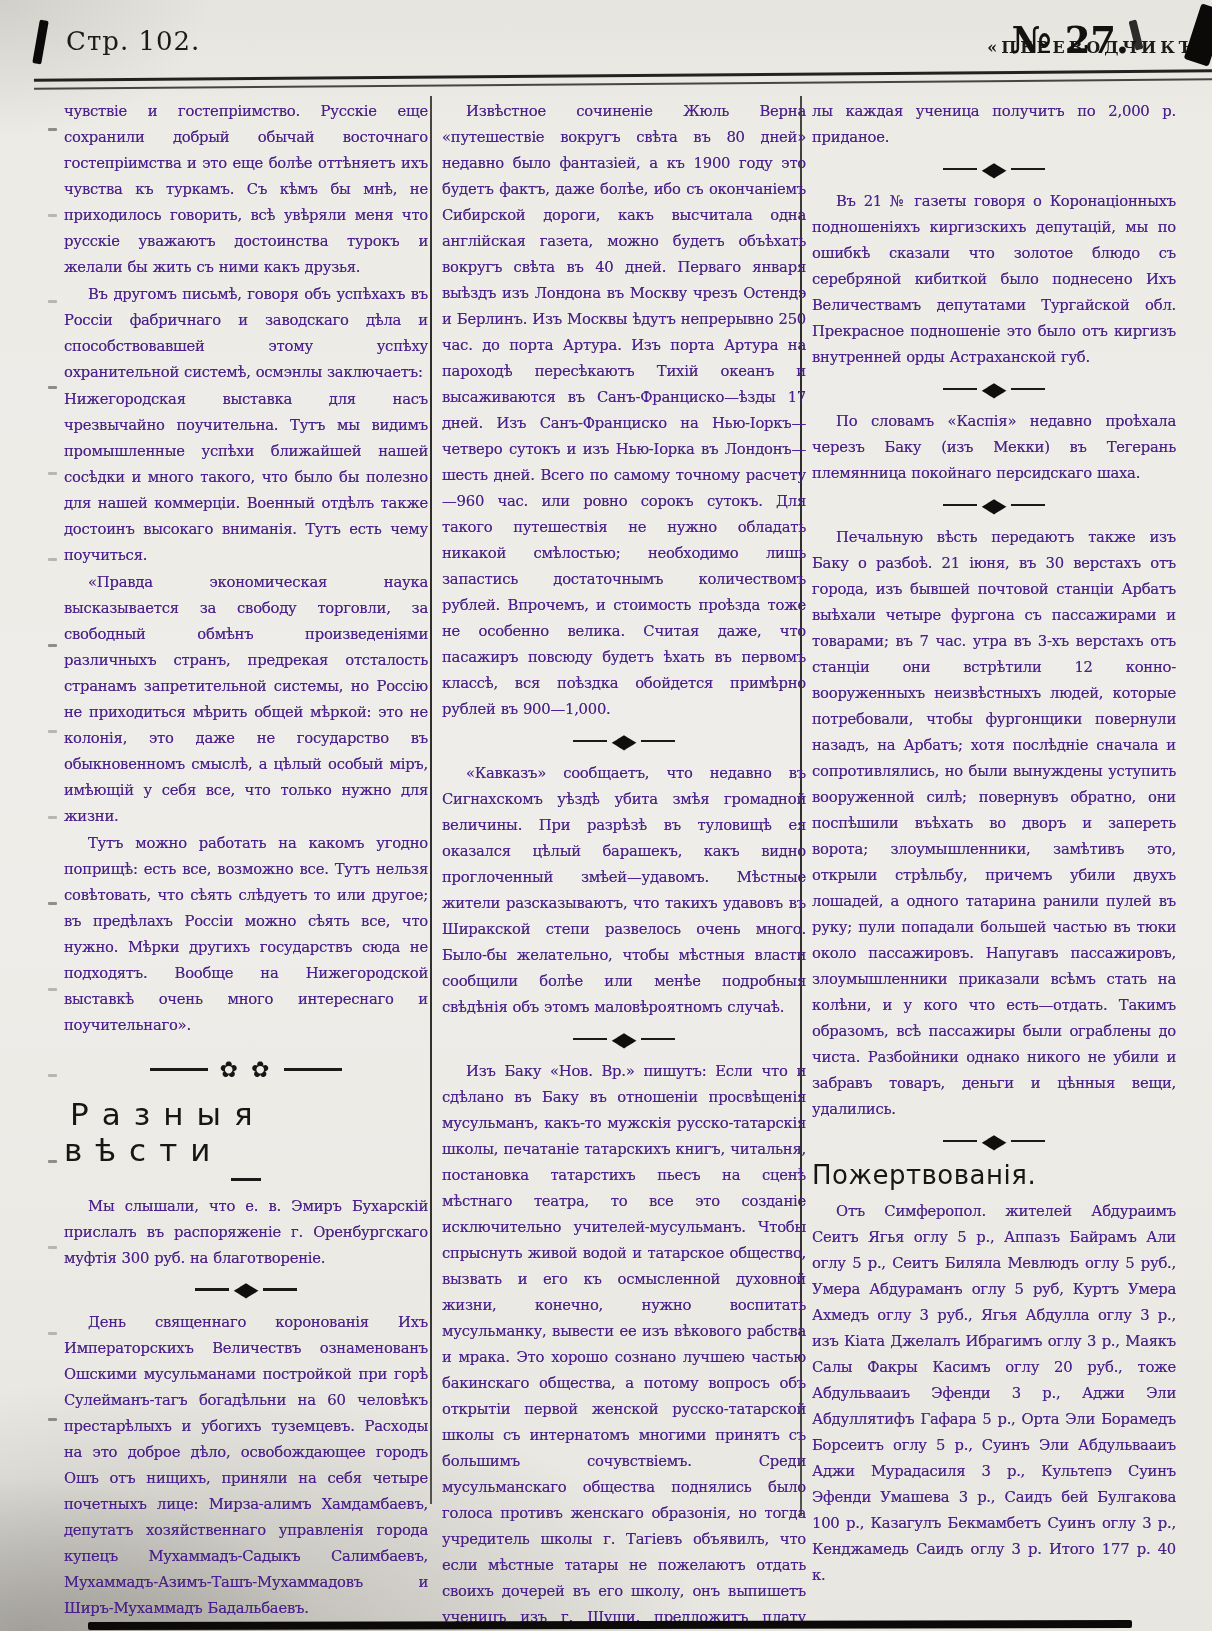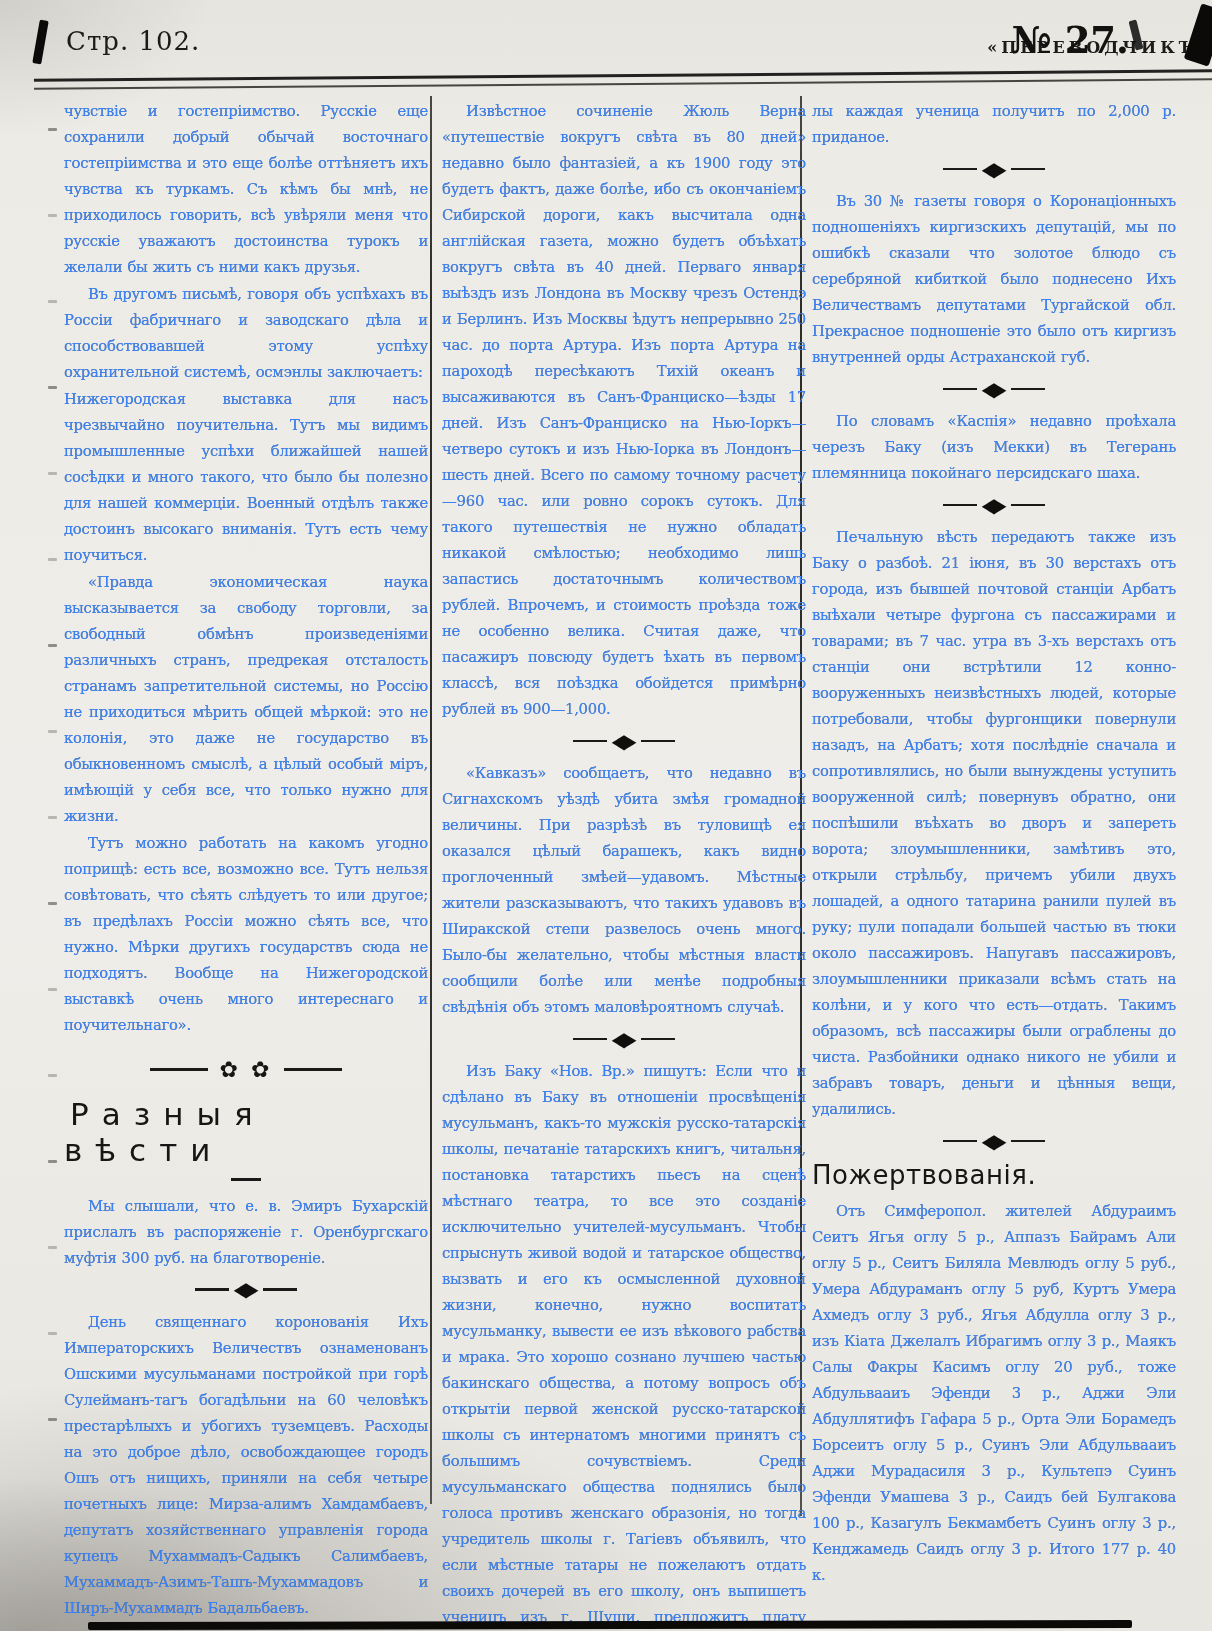--- a/index.html
+++ b/index.html
@@ -24,21 +24,21 @@
   .col-rule{position:absolute;top:96px;width:2px;background:linear-gradient(180deg,#4a4843,#2e2c29 15%,#343230 85%,#55534d);}
   #col-rule-left{left:430px;height:1408px;}
   #col-rule-right{left:800px;height:1420px;}
   
   .column{position:absolute;top:98px;width:364px;}
   #column-1{left:64px;}
   #column-2{left:442px;}
   #column-3{left:812px;}
   .para{
     margin:0 0 1px 0;font-size:14.8px;line-height:26px;text-align:justify;
-    letter-spacing:-0.25px;word-spacing:0.6px;color:#3b82f6;
+    letter-spacing:-0.25px;word-spacing:0.6px;color:#4c1d95;
     text-shadow:0 0 0.5px rgba(35,32,28,0.55);
   }
   .para.indent{text-indent:24px;}
   .para.noindent{text-indent:0;}
   
   .divider{display:flex;align-items:center;justify-content:center;gap:9px;margin:7px 0;height:24px;}
   .divider .rule-dash{width:34px;height:2.5px;background:#1c1a18;}
   .divider .diamond{font-size:21px;line-height:1;color:#100f0e;transform:scale(1.55,0.95);}
   .ornament{display:flex;align-items:center;justify-content:center;gap:12px;margin:14px 0 10px 0;height:34px;}
   .ornament .orn-line{width:58px;height:3px;background:#1c1a18;}
@@ -112,21 +112,21 @@
     </div>
     <p class="para indent">Изъ Баку «Нов. Вр.» пишутъ: Если что и сдѣлано въ Баку въ отношеніи просвѣщенія мусульманъ, какъ-то мужскія русско-татарскія школы, печатаніе татарскихъ книгъ, читальня, постановка татарстихъ пьесъ на сценѣ мѣстнаго театра, то все это созданіе исключительно учителей-мусульманъ. Чтобы спрыснуть живой водой и татарское общество, вызвать и его къ осмысленной духовной жизни, конечно, нужно воспитать мусульманку, вывести ее изъ вѣкового рабства и мрака. Это хорошо сознано лучшею частью бакинскаго общества, а потому вопросъ объ открытіи первой женской русско-татарской школы съ интернатомъ многими принятъ съ большимъ сочувствіемъ. Среди мусульманскаго общества поднялись было голоса противъ женскаго образонія, но тогда учредитель школы г. Тагіевъ объявилъ, что если мѣстные татары не пожелаютъ отдать своихъ дочерей въ его школу, онъ выпишетъ ученицъ изъ г. Шуши, предложитъ плату родителямъ, а по окончаніи курса шко-</p>
   </div>
 <div class="column" id="column-3">
     <p class="para noindent">лы каждая ученица получитъ по 2,000 р. приданое.</p>
     <div class="divider">
       <span class="rule-dash"></span>
       <span class="diamond">◆</span>
       <span class="rule-dash"></span>
     </div>
-    <p class="para indent">Въ 30 № газеты говоря о Коронаціонныхъ подношеніяхъ киргизскихъ депутацій, мы по ошибкѣ сказали что золотое блюдо съ серебряной кибиткой было поднесено Ихъ Величествамъ депутатами Тургайской обл. Прекрасное подношеніе это было отъ киргизъ внутренней орды Астраханской губ.</p>
+    <p class="para indent">Въ 21 № газеты говоря о Коронаціонныхъ подношеніяхъ киргизскихъ депутацій, мы по ошибкѣ сказали что золотое блюдо съ серебряной кибиткой было поднесено Ихъ Величествамъ депутатами Тургайской обл. Прекрасное подношеніе это было отъ киргизъ внутренней орды Астраханской губ.</p>
     <div class="divider">
       <span class="rule-dash"></span>
       <span class="diamond">◆</span>
       <span class="rule-dash"></span>
     </div>
     <p class="para indent">По словамъ «Каспія» недавно проѣхала черезъ Баку (изъ Мекки) въ Тегерань племянница покойнаго персидскаго шаха.</p>
     <div class="divider">
       <span class="rule-dash"></span>
       <span class="diamond">◆</span>
       <span class="rule-dash"></span>

